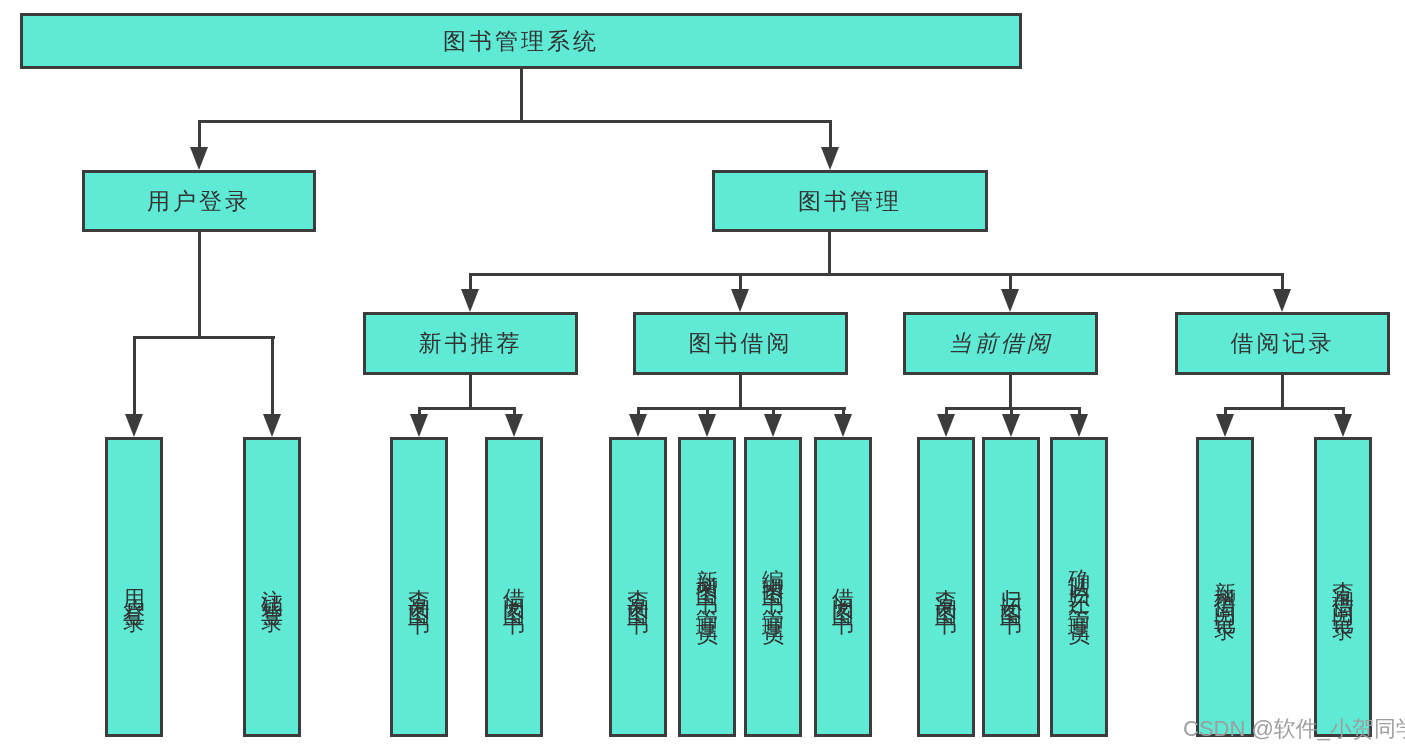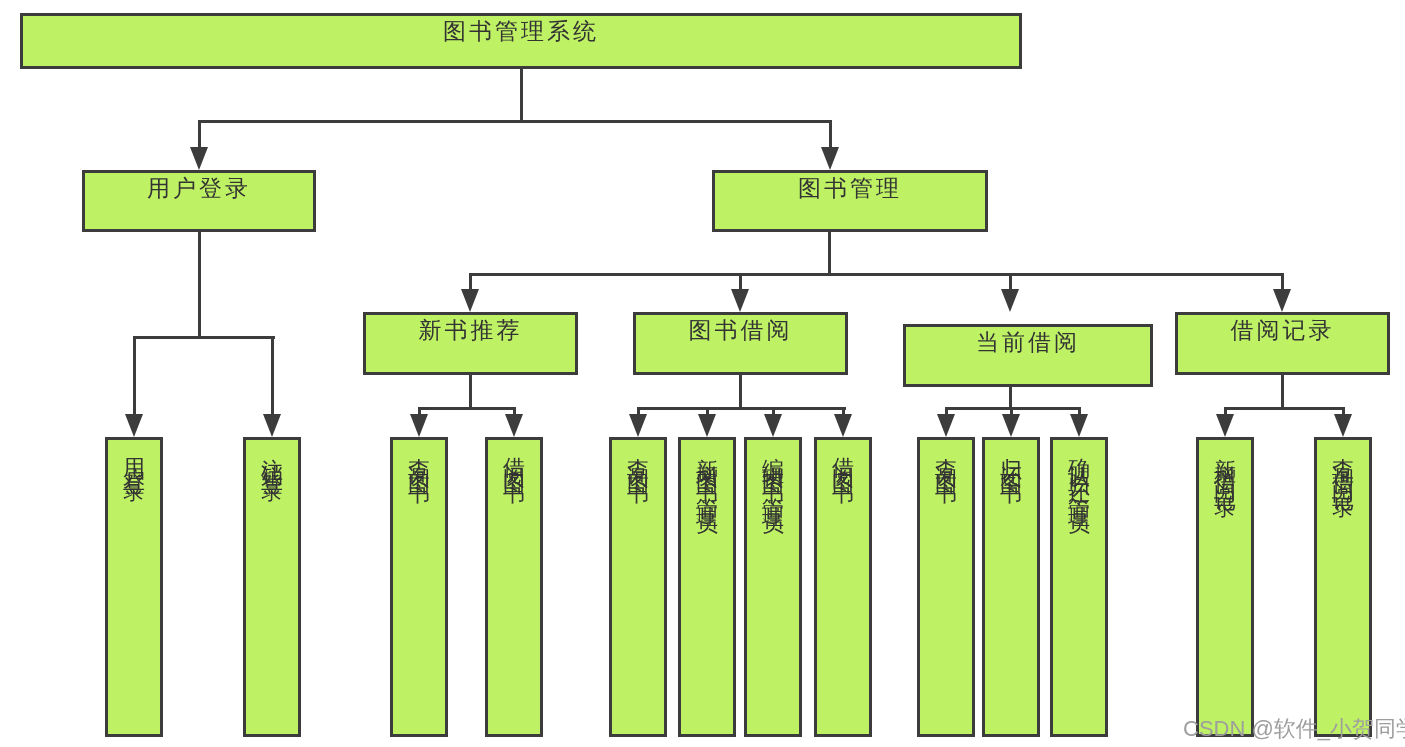--- a/index.html
+++ b/index.html
@@ -15,24 +15,24 @@
     width: 1405px;
     height: 747px;
     background: var(--background);
     font-family: "Liberation Sans", "DejaVu Sans", sans-serif;
     color: var(--text);
     overflow: hidden;
   }
   
   .node {
     position: absolute;
-    background: #bef264;
+    background: #5eead4;
     border: 3px solid var(--line);
     display: flex;
-    align-items: flex-start;
+    align-items: center;
     justify-content: center;
     z-index: 2;
   }
   .node .lbl {
     font-size: 23px;
     letter-spacing: 3px;
     color: var(--text);
     white-space: nowrap;
   }
   
@@ -111,21 +111,21 @@
   <div class="arrow" style="left:738.5px; top:273px; height:16px;"></div>
   <div class="arrow" style="left:1008.5px; top:273px; height:16px;"></div>
   <div class="arrow" style="left:1280.5px; top:273px; height:16px;"></div>
 
   <div class="node" style="left:363px; top:312px; width:215px; height:63px;">
     <span class="lbl">新书推荐</span>
   </div>
   <div class="node" style="left:633px; top:312px; width:215px; height:63px;">
     <span class="lbl">图书借阅</span>
   </div>
-  <div class="node" style="left:903px; top:324px; width:250px; height:63px;">
+  <div class="node" style="left:903px; top:312px; width:195px; height:63px;font-style:italic;">
     <span class="lbl">当前借阅</span>
   </div>
   <div class="node" style="left:1175px; top:312px; width:215px; height:63px;">
     <span class="lbl">借阅记录</span>
   </div>
 
   <div class="vline" style="left:469px; top:374px; height:36px;"></div>
   <div class="hline" style="left:417.5px; top:407px; width:98px;"></div>
   <div class="arrow" style="left:417.5px; top:407px; height:7px;"></div>
   <div class="arrow" style="left:512.5px; top:407px; height:7px;"></div>

